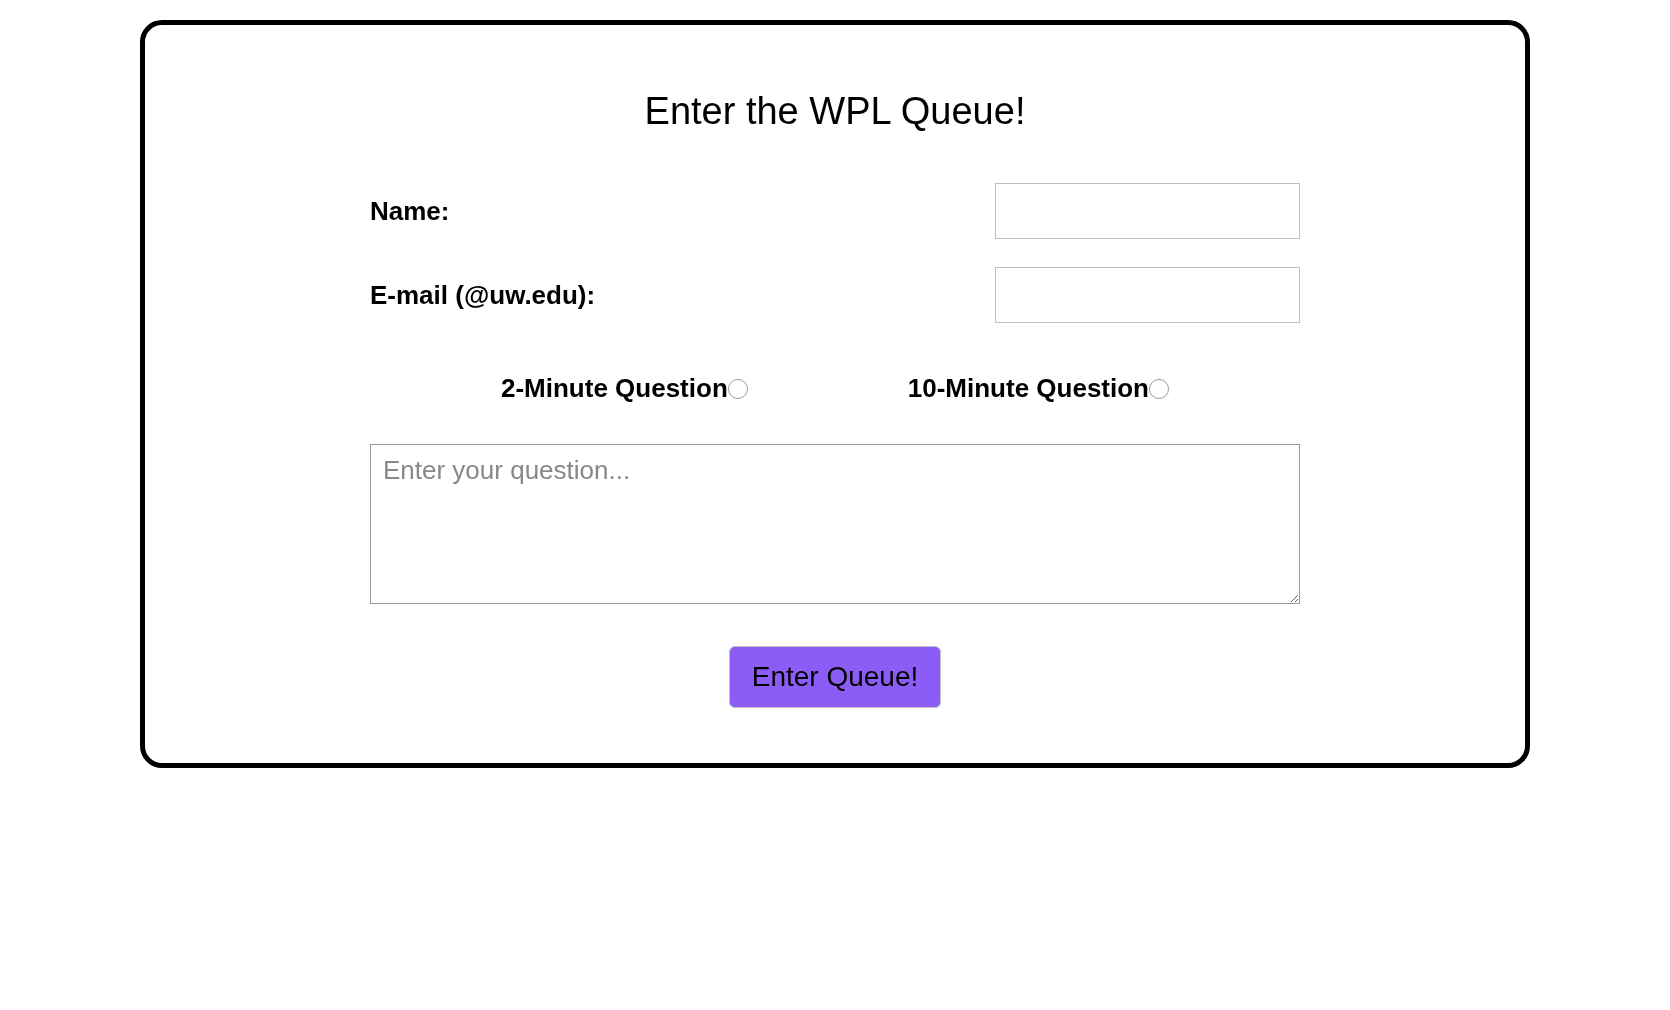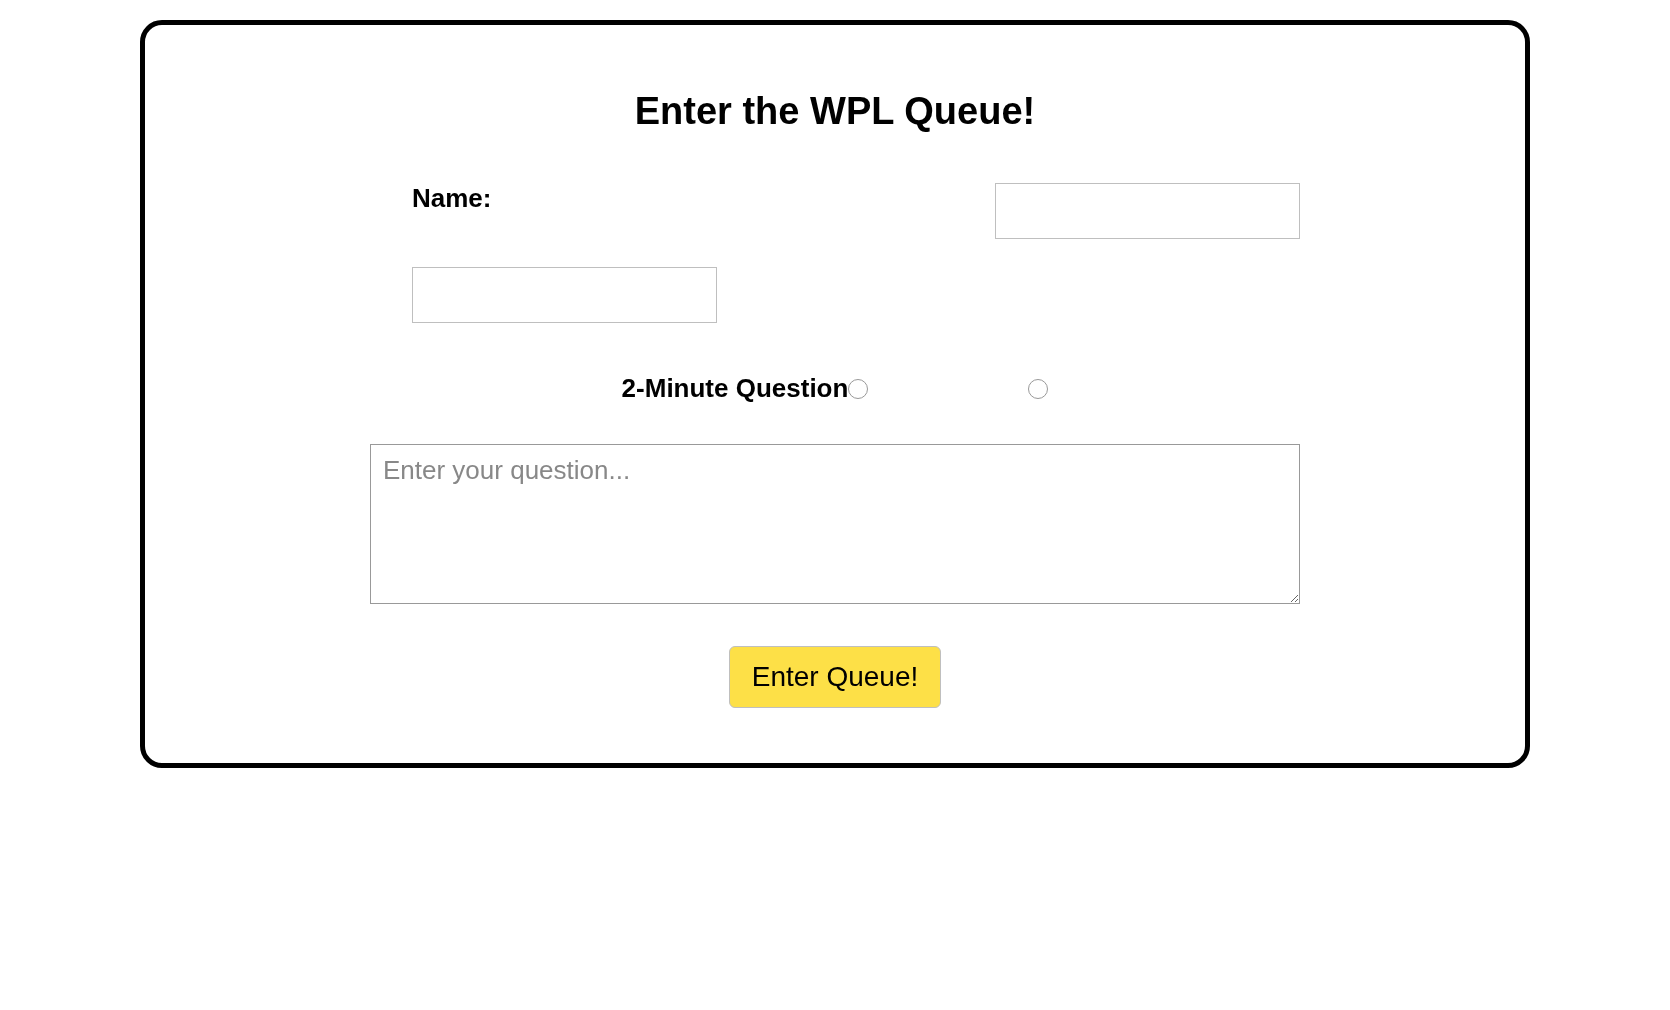--- a/index.html
+++ b/index.html
@@ -17,33 +17,32 @@
     .form-container {
       width: 1390px;
       border: 5px solid #000;
       border-radius: 22px;
       padding: 30px 40px 55px 40px;
       background: #fff;
     }
     .form-title {
       text-align: center;
       font-size: 38px;
-      font-weight: bold;
+      font-weight: normal;
       margin: 35px 0 50px 0;
     }
     .form-body {
       width: 930px;
       margin: 0 auto;
     }
     .field-row {
       display: flex;
       justify-content: space-between;
-      align-items: flex-start;
+      align-items: center;
       margin-bottom: 28px;
-      margin-left: 42px;
     }
     .field-label {
       font-size: 26px;
       font-weight: bold;
     }
     .text-input {
       width: 305px;
       height: 56px;
       border: 1px solid #bfbfbf;
       font-size: 22px;
@@ -91,50 +90,52 @@
       color: #888;
     }
     .submit-row {
       display: flex;
       justify-content: center;
       margin-top: 38px;
     }
     .submit-button {
       font-size: 28px;
       padding: 14px 22px;
-      background: #fde047;
+      background: #8b5cf6;
       border: 1px solid #bfbfbf;
       border-radius: 6px;
       cursor: pointer;
     }
   </style>
 </head>
 <body>
 
 <div class="form-container">
   <h1 class="form-title">Enter the WPL Queue!</h1>
 
   <div class="form-body">
 
     <div class="field-row">
       <label class="field-label">Name:</label>
       <input type="text" class="text-input" value="" style="">
     </div>
 
     <div class="field-row">
+      <label class="field-label">E-mail (@uw.edu):</label>
       <input type="text" class="text-input" value="" style="">
     </div>
 
 
     <div class="radio-row">
       <div class="radio-group">
         <span class="radio-label">2-Minute Question</span>
         <input type="radio" name="qtype" class="radio-input" style="">
       </div>
       <div class="radio-group">
+        <span class="radio-label">10-Minute Question</span>
         <input type="radio" name="qtype" class="radio-input" style="">
       </div>
     </div>
 
     <textarea class="question-textarea" placeholder="Enter your question..." style=""></textarea>
 
     <div class="submit-row">
       <button class="submit-button">Enter Queue!</button>
     </div>
 

